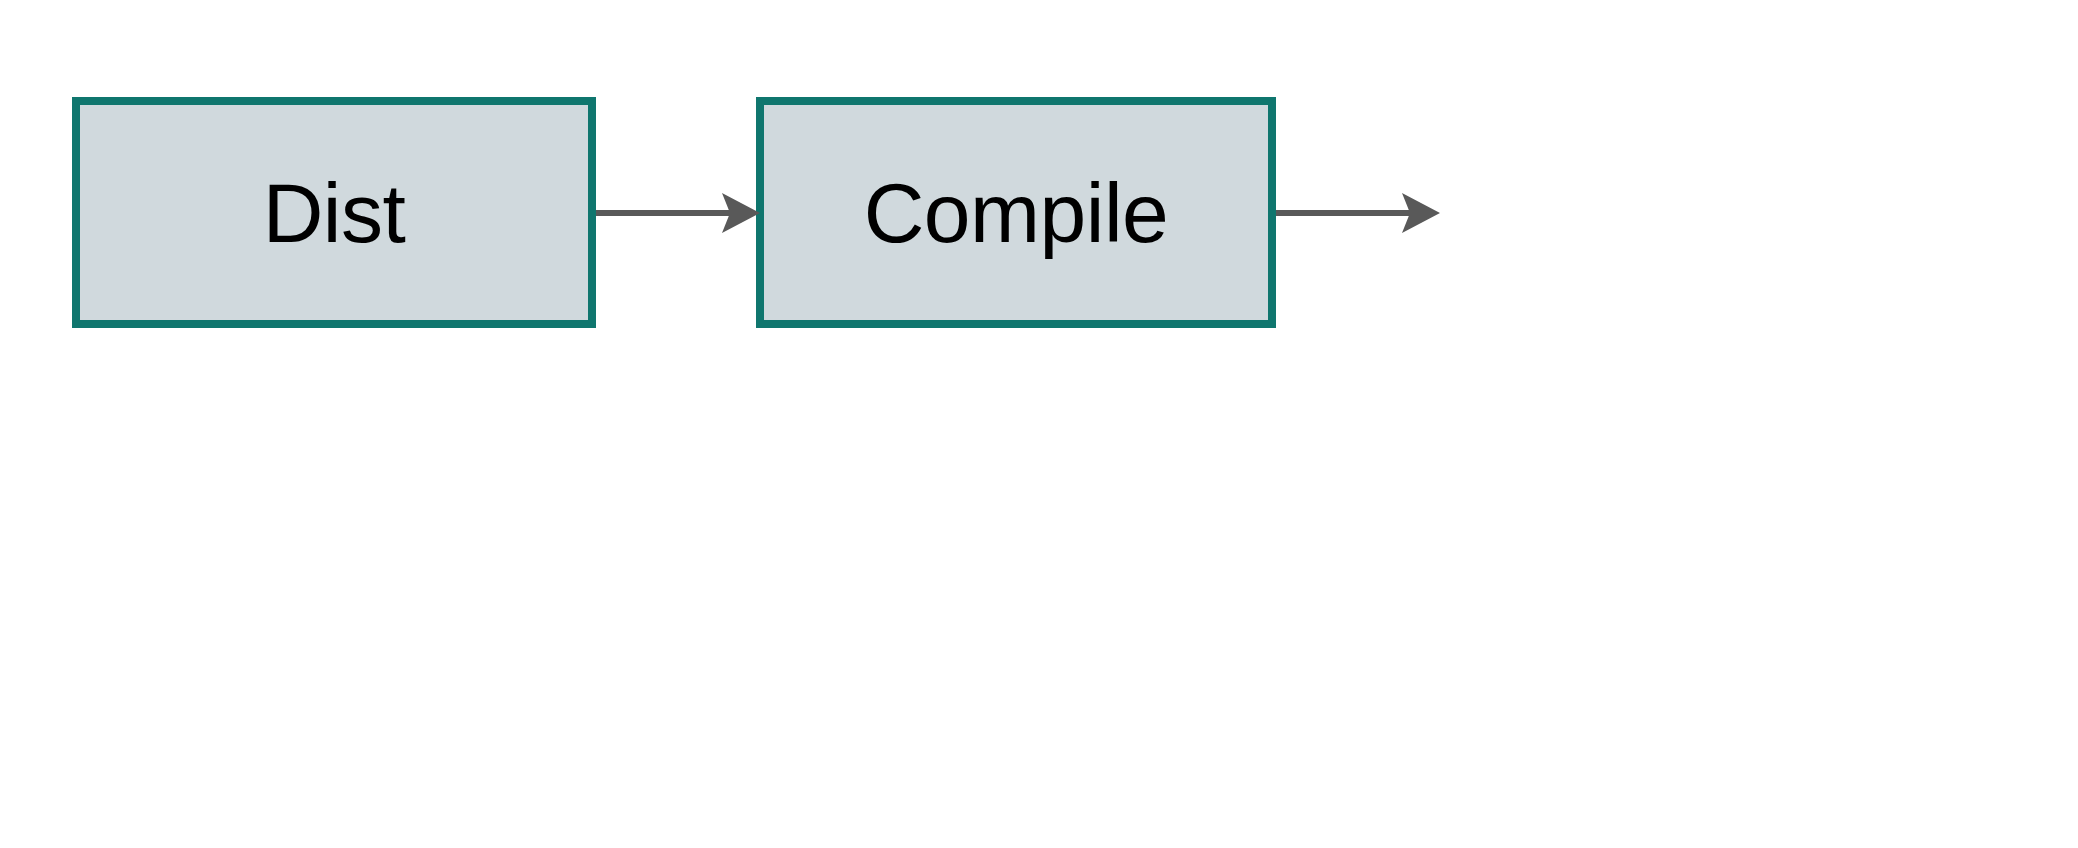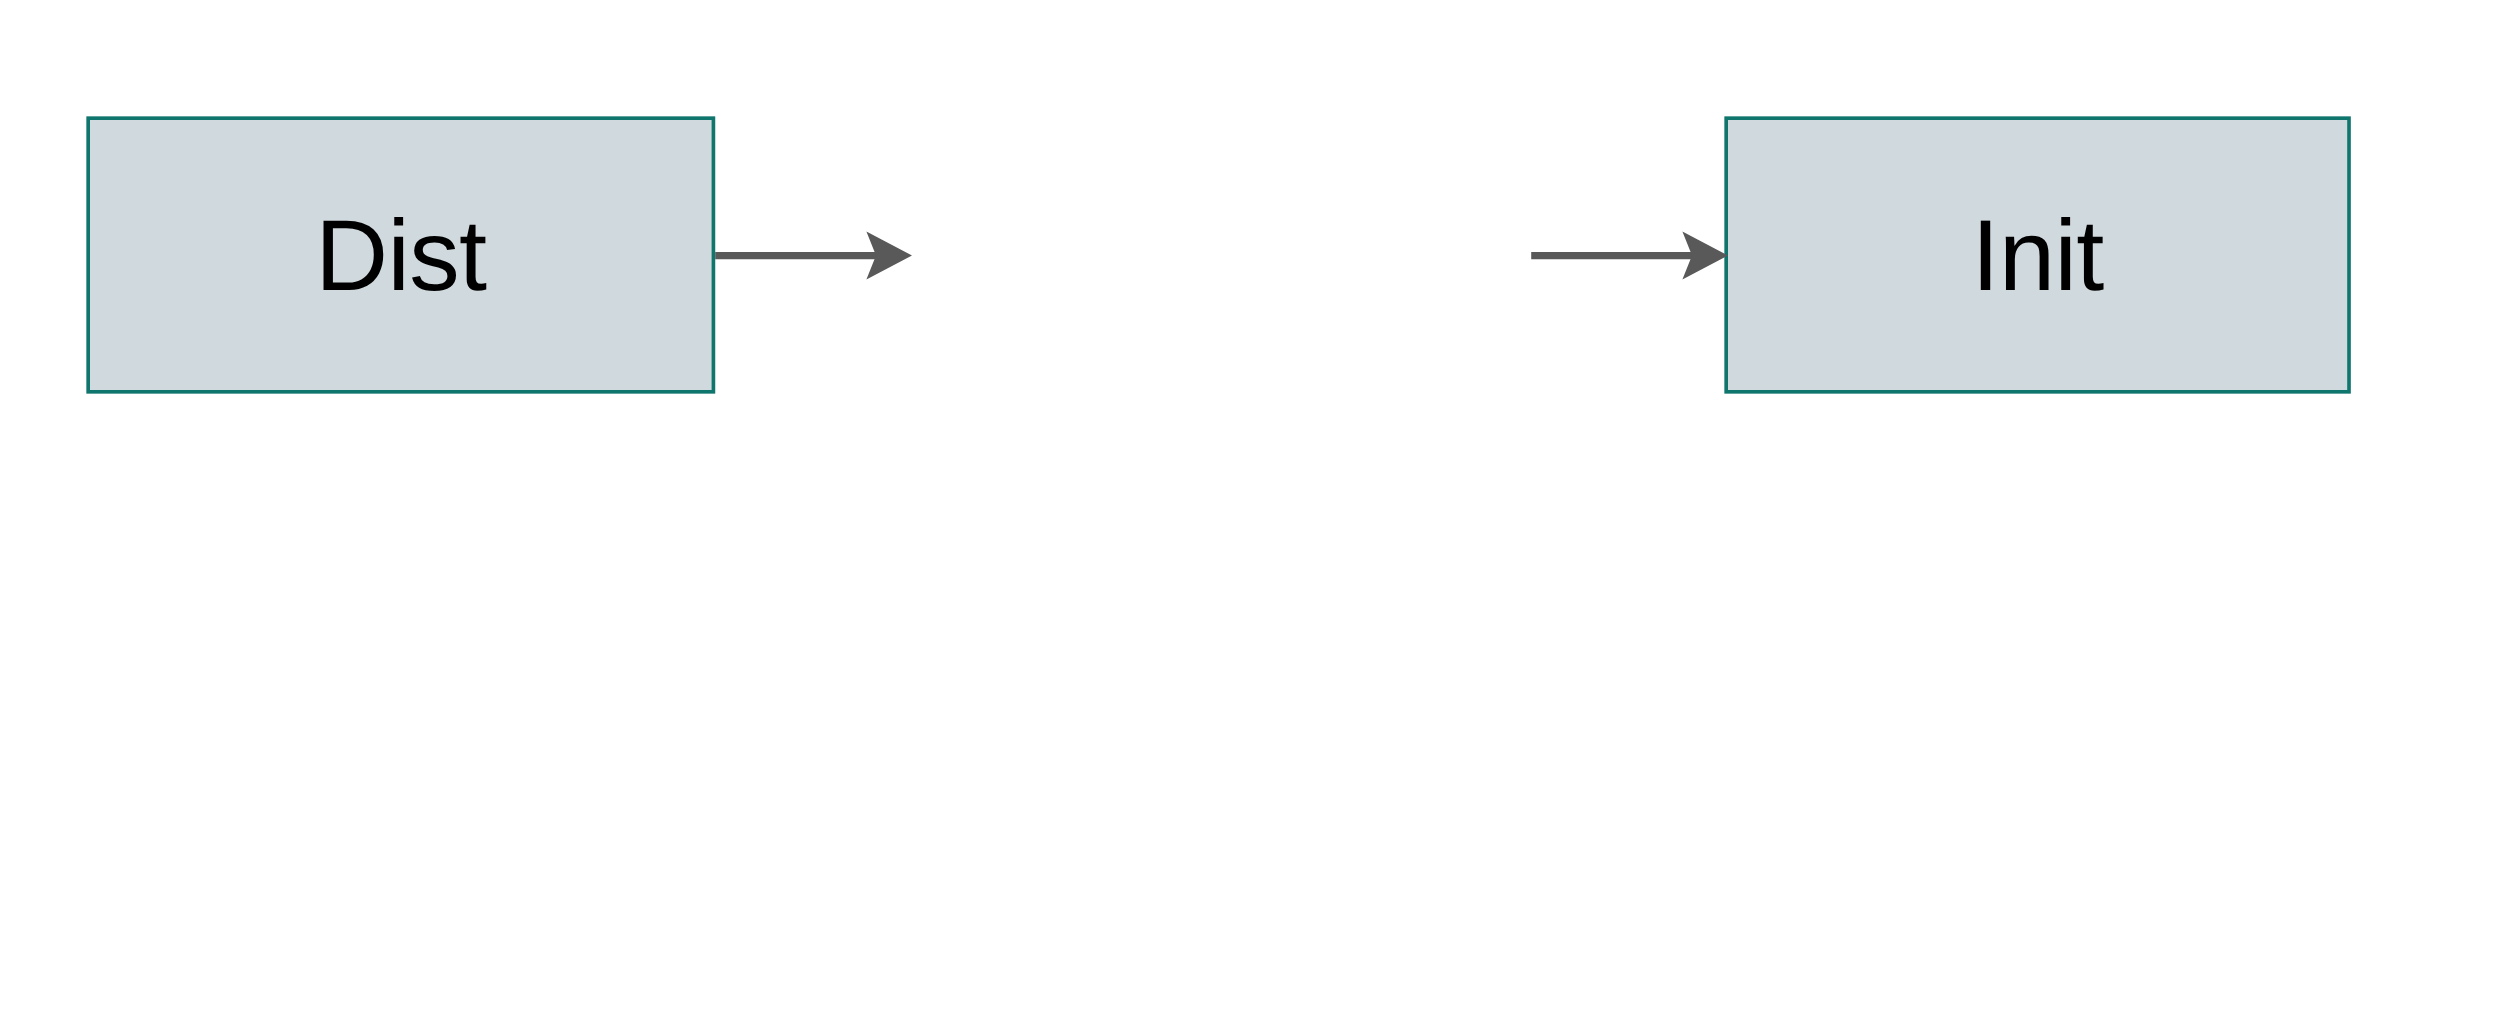--- a/index.html
+++ b/index.html
@@ -16,21 +16,21 @@
   #canvas {
     position: relative;
     width: 2078px;
     height: 848px;
     background: #ffffff;
   }
   .node {
     position: absolute;
     box-sizing: border-box;
     background: #d0d9dd;
-    border: 3px solid #0f766e;
+    border: 8px solid #0f766e;
     display: flex;
     align-items: center;
     justify-content: center;
   }
   .node-label {
     font-family: "Liberation Sans", sans-serif;
     font-size: 84px;
     font-weight: 400;
     color: #000000;
     line-height: 1;
@@ -53,24 +53,24 @@
 </style>
 </head>
 <body>
 
 <div id="canvas">
 
   <div class="node" id="node-dist">
     <span class="node-label">Dist</span>
   </div>
 
+  <div class="node" id="node-compile">
+    <span class="node-label">Compile</span>
+  </div>
 
-  <div class="node" id="node-init">
-    <span class="node-label">Init</span>
-  </div>
 
 
   <svg class="edge" id="edge-dist-compile" viewBox="0 0 172 54">
     <g>
       <line x1="4" y1="27" x2="140" y2="27" stroke="#595959" stroke-width="6" stroke-linecap="butt"></line>
       <path d="M 168 27 L 130 7 L 138 27 L 130 47 Z" fill="#595959"></path>
     </g>
   </svg>
 
   <svg class="edge" id="edge-compile-init" viewBox="0 0 172 54">

